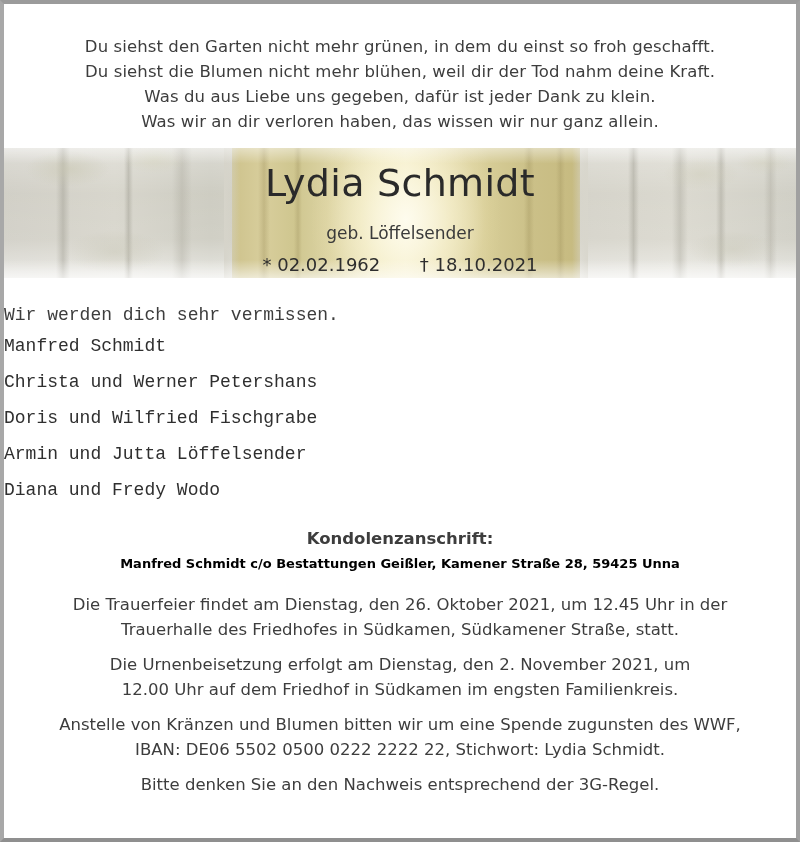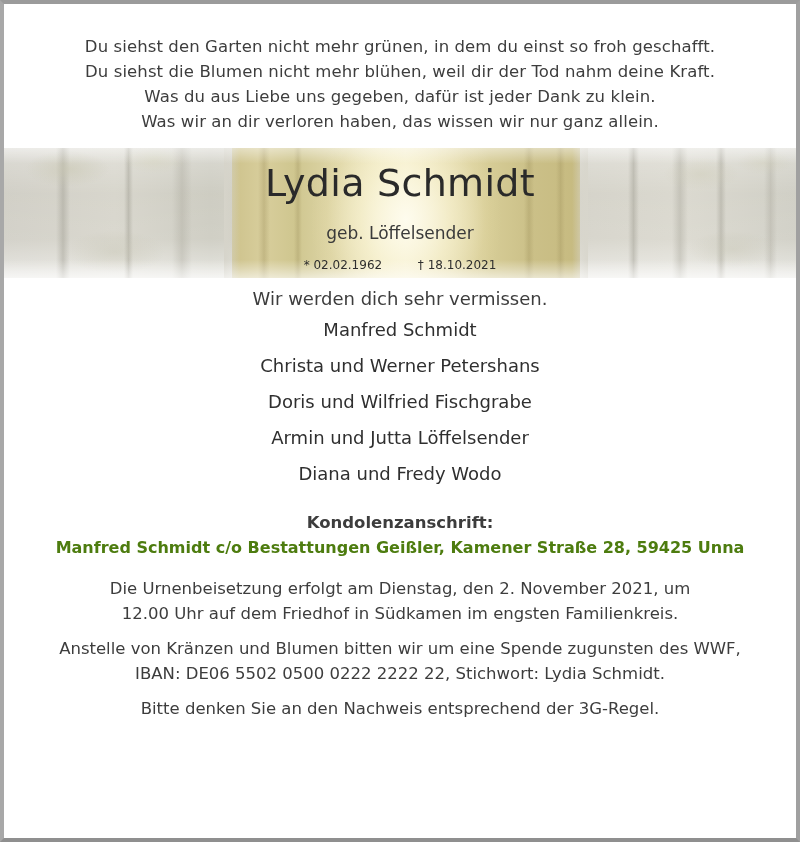--- a/index.html
+++ b/index.html
@@ -184,34 +184,35 @@
   }
   .maiden-name {
     margin-top: 16px;
     font-size: 17px;
     line-height: 22px;
     color: #3a3a3a;
     white-space: nowrap;
   }
   .life-dates {
     margin-top: 9px;
-    font-size: 12px;
+    font-size: 18px;
     line-height: 24px;
     color: #2e2e2e;
     white-space: nowrap;
   }
   .life-dates .gap {
     display: inline-block;
     width: 28px;
   }
 
   
   .mourners {
-    text-align: center;
-    padding-top: 8px;
+    text-align: left;
+    padding-top: 24px;
+    font-family: Liberation Mono, monospace;
   }
   .mourn-intro {
     font-size: 18px;
     line-height: 26px;
     color: #3d3d3d;
     white-space: nowrap;
   }
   .mourn-name {
     font-size: 18px;
     line-height: 36px;
@@ -225,23 +226,23 @@
     padding-top: 18px;
     font-weight: bold;
   }
   .cond-label {
     font-size: 16.5px;
     line-height: 25px;
     color: #3d3d3d;
     white-space: nowrap;
   }
   .cond-address {
-    font-size: 16px;
+    font-size: 13px;
     line-height: 25px;
-    color: #4d7c0f;
+    color: #000000;
     white-space: nowrap;
   }
 
   
   .details {
     text-align: center;
     padding-top: 16px;
   }
   .detail-par {
     margin-bottom: 10px;
@@ -300,20 +301,24 @@
       <div class="mourn-name">Diana und Fredy Wodo</div>
     </div>
 
     <div class="condolence">
       <div class="cond-label">Kondolenzanschrift:</div>
       <div class="cond-address">Manfred Schmidt c/o Bestattungen Geißler, Kamener Straße 28, 59425 Unna</div>
     </div>
 
     <div class="details">
       <div class="detail-par">
+        <div class="detail-line">Die Trauerfeier findet am Dienstag, den 26. Oktober 2021, um 12.45 Uhr in der</div>
+        <div class="detail-line">Trauerhalle des Friedhofes in Südkamen, Südkamener Straße, statt.</div>
+      </div>
+      <div class="detail-par">
         <div class="detail-line">Die Urnenbeisetzung erfolgt am Dienstag, den 2. November 2021, um</div>
         <div class="detail-line">12.00 Uhr auf dem Friedhof in Südkamen im engsten Familienkreis.</div>
       </div>
       <div class="detail-par">
         <div class="detail-line">Anstelle von Kränzen und Blumen bitten wir um eine Spende zugunsten des WWF,</div>
         <div class="detail-line">IBAN: DE06 5502 0500 0222 2222 22, Stichwort: Lydia Schmidt.</div>
       </div>
       <div class="detail-par">
         <div class="detail-line">Bitte denken Sie an den Nachweis entsprechend der 3G-Regel.</div>
       </div>

